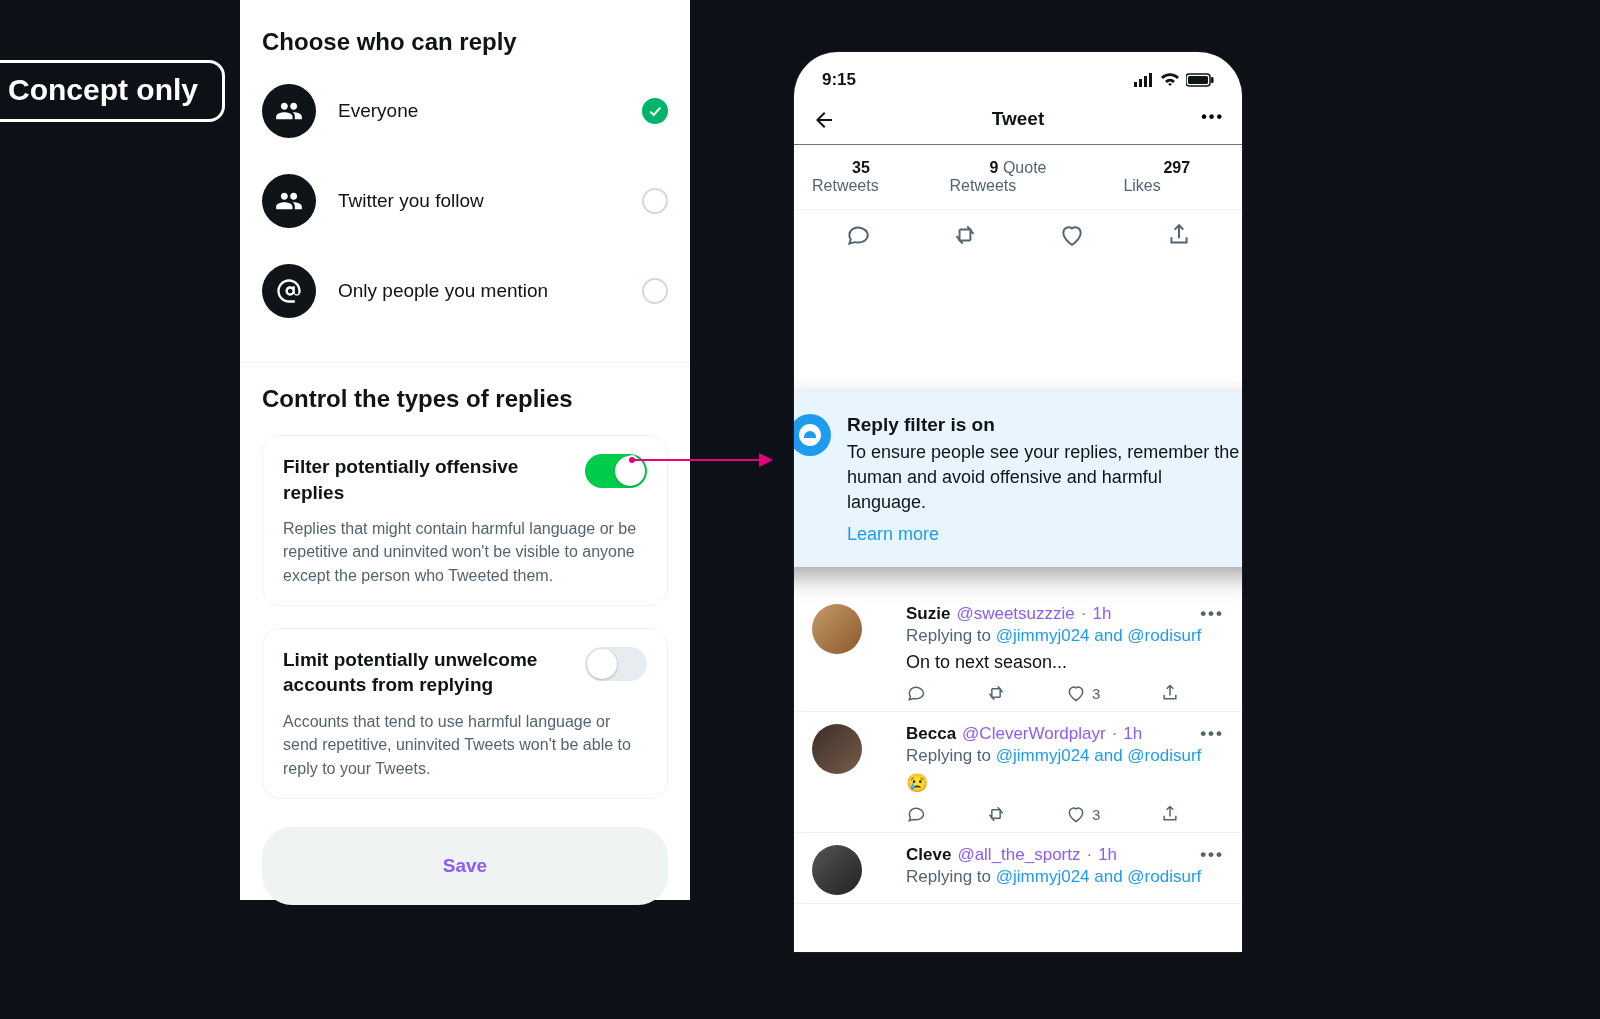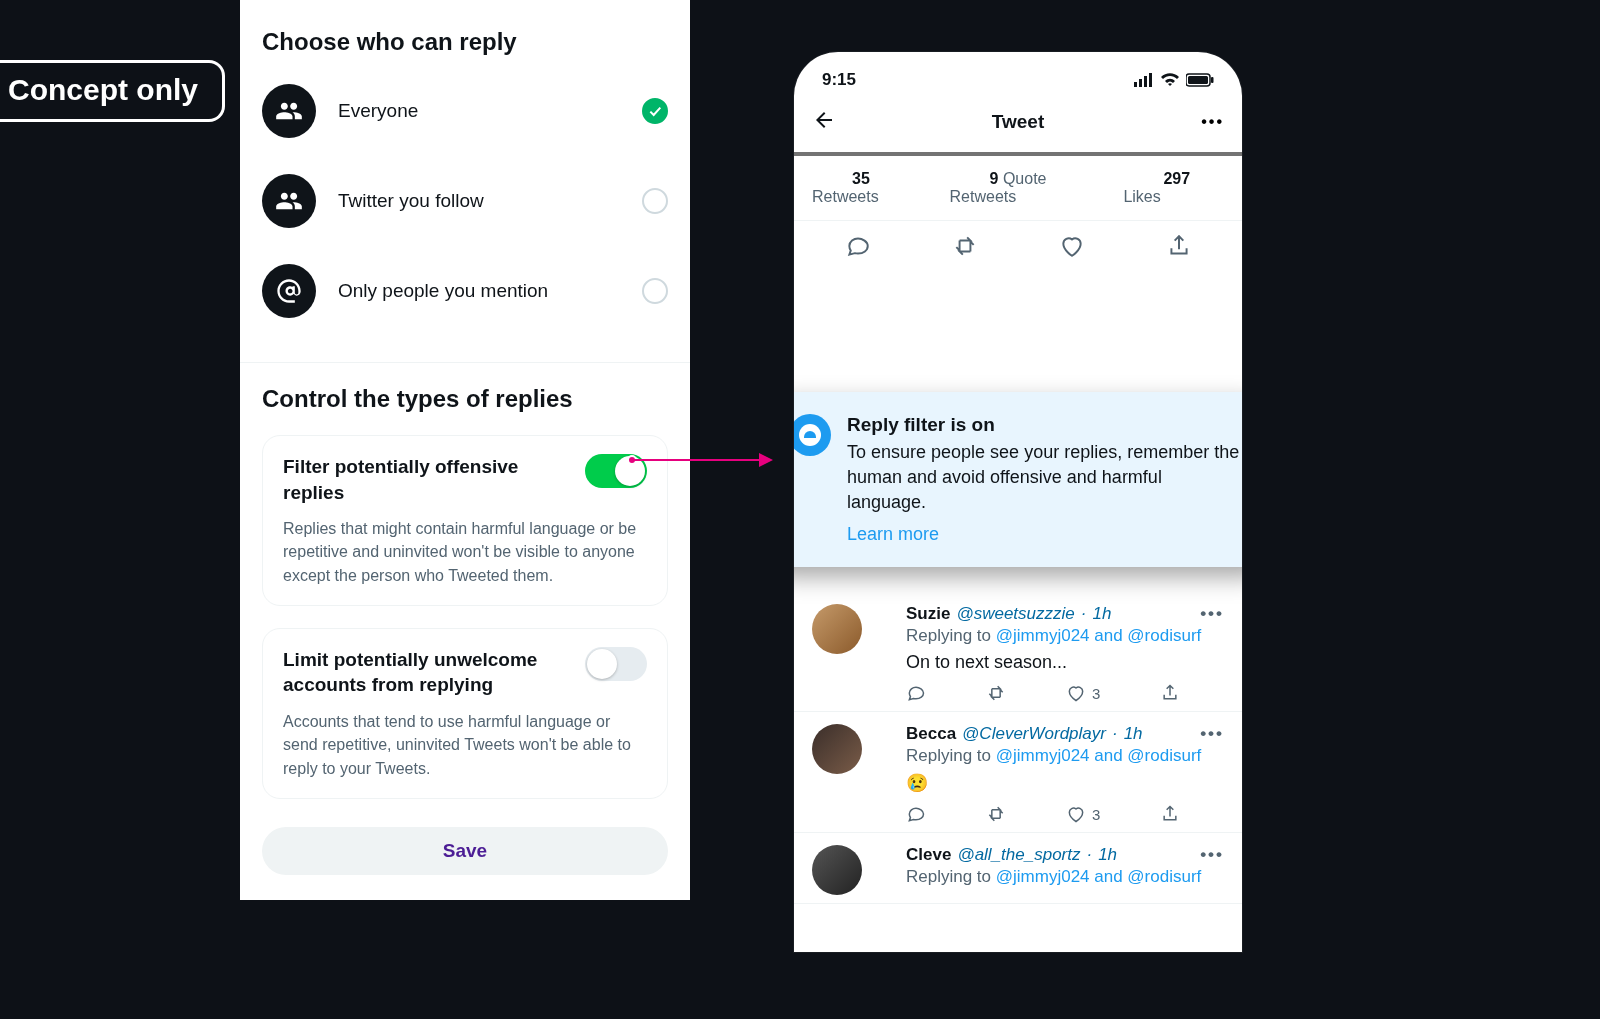--- a/index.html
+++ b/index.html
@@ -98,22 +98,22 @@
   .toggle.on .knob { right: 2px; }
   .toggle.off .knob { left: 2px; }
 
   .save-btn {
     margin: 28px 22px 0 22px;
     background: #eff3f4;
     border-radius: 30px;
     text-align: center;
     font-size: 19px;
     font-weight: 800;
-    color: #4c1d95;
-    padding: 13px 0;
+    color: #8b5cf6;
+    padding: 28px 0;
     cursor: pointer;
   }
 
   
   .arrow {
     position: absolute;
     top: 453px;
     left: 633px;
     width: 140px; height: 14px;
     pointer-events: none;
@@ -142,23 +142,23 @@
   }
   .status-bar {
     display: flex; justify-content: space-between; align-items: center;
     padding: 18px 28px 8px 28px;
     font-size: 17px; font-weight: 700; color: #0f1419; text-align: center;
   }
   .status-icons { display:flex; gap:6px; align-items:center; }
   .status-icons svg { height:14px; }
 
   .tweet-header {
-    display:flex; align-items:center; justify-content: space-between;
-    padding: 10px 18px 16px 18px;
-    border-bottom: 4px solid #737373;
+    display:flex; align-items:flex-start; justify-content: space-between;
+    padding: 10px 18px 8px 18px;
+    border-bottom: 1px solid #737373;
   }
   .tweet-header .back { width:32px; cursor:pointer; }
   .tweet-header .title { font-size:19px; font-weight:800; color:#0f1419; }
   .tweet-header .more { width:32px; text-align:right; cursor:pointer; font-weight:900; letter-spacing:2px; }
 
   .meta-row { padding: 20px 18px 14px 18px; font-size:16px; color:#536471; border-bottom:1px solid #eff3f4; }
   .meta-row .source { color:#1d9bf0; }
 
   .stats-row { display:flex; gap:18px; padding:14px 18px; border-bottom:1px solid #eff3f4; font-size:16px; color:#536471; }
   .stats-row b { color:#0f1419; font-weight:800;margin-left:40px; }
@@ -199,21 +199,21 @@
     display:flex; gap:12px; padding:12px 18px 8px 18px;
     border-bottom:1px solid #eff3f4;
   }
   .avatar { width:50px; height:50px; border-radius:50%; flex-shrink:0; }
   .av1 { background: linear-gradient(135deg,#c59a6a,#8b5a2b); }
   .av2 { background: linear-gradient(135deg,#3a2e2a,#7a5c48); }
   .av3 { background: linear-gradient(135deg,#555,#222); }
   .r-body { flex:1; min-width:0;margin-left:32px; }
   .r-top { font-size:17px; display:flex; gap:6px; align-items:baseline; }
   .r-name { font-weight:800; color:#0f1419; }
-  .r-handle, .r-time { color:#0369a1;font-style:italic; }
+  .r-handle, .r-time { color:#8b5cf6; }
   .r-more { color:#536471; margin-left:auto; letter-spacing:2px; cursor:pointer; font-weight:700; }
   .r-replyto { color:#536471; font-size:17px; margin-top:2px; }
   .r-replyto .m { color:#1d9bf0; }
   .r-text { color:#0f1419; font-size:18px; margin-top:6px; }
   .r-actions { display:flex; gap:60px; margin-top:10px; color:#536471; font-size:15px; align-items:center; }
   .r-actions svg { width:20px; height:20px; stroke:#536471; fill:none; stroke-width:1.8; }
   .r-act { display:flex; gap:6px; align-items:center; cursor:pointer; }
 </style>
 </head>
 <body>

